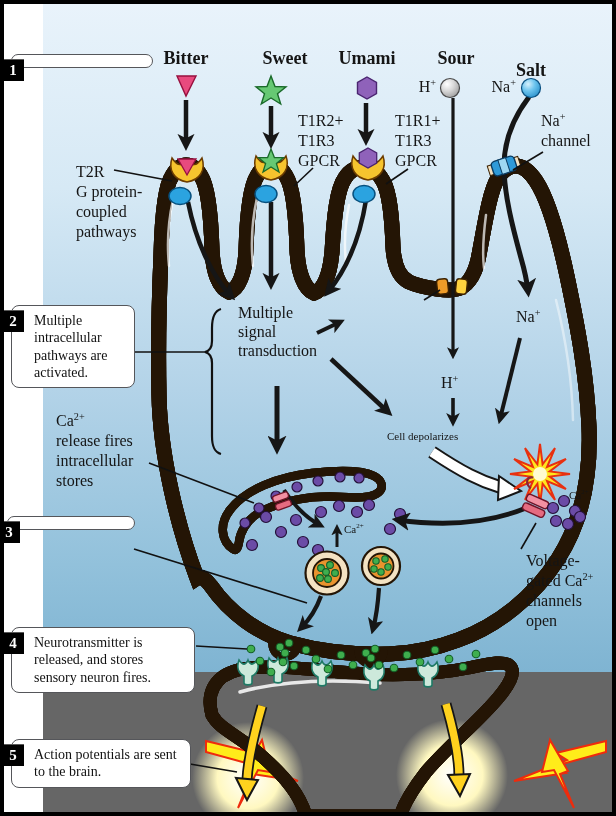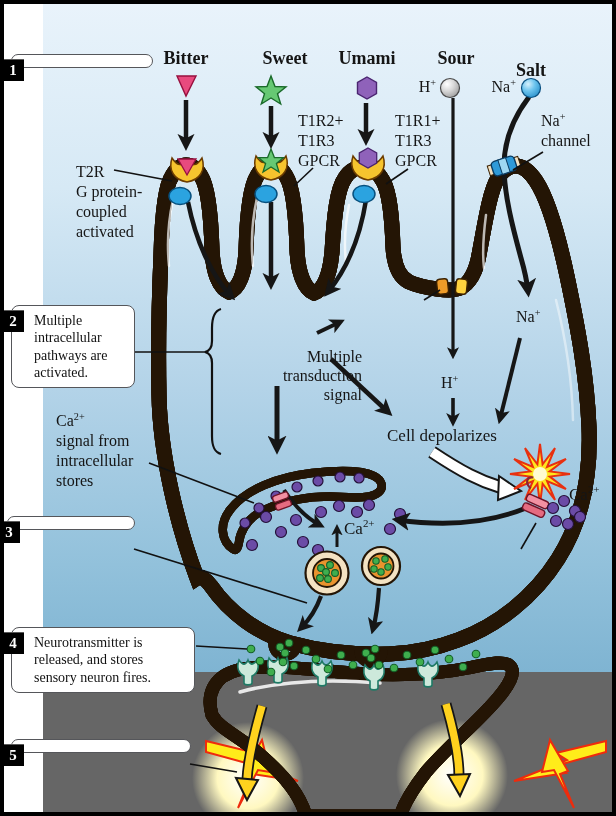--- a/index.html
+++ b/index.html
@@ -5,23 +5,23 @@
   html,body{margin:0;padding:0;background:#666;}
   .stage{position:relative;width:616px;height:816px;border:4px solid #000;box-sizing:border-box;
          overflow:hidden;font-family:"Liberation Serif",serif;}
   .world{position:absolute;left:-4px;top:-4px;width:616px;height:672px;
          background:linear-gradient(180deg,#e9f3fb 0%,#d6e9f5 28%,#b3d3e8 58%,#92c1db 84%,#7fb4d2 100%);}
   .whitestrip{position:absolute;left:0;top:0;width:43px;height:816px;background:#ffffff;}
   svg.art{position:absolute;left:0;top:0;}
   .lbl{position:absolute;color:#151515;font-size:16px;line-height:20px;white-space:nowrap;z-index:2;}
   .lbl.cx{transform:translateX(-50%);}
   .lbl.big{font-weight:bold;font-size:18px;}
-  .lbl.center{text-align:right;white-space:normal;line-height:19px;margin-top:44px;}
+  .lbl.center{text-align:left;white-space:normal;line-height:19px;}
   .lbl.right{text-align:right;}
-  .lbl.md{font-size:17px;}
+  .lbl.md{font-size:11px;}
   sup{font-size:64%;line-height:0;}
   .stepbox{position:absolute;background:#fff;border:1.8px solid #55565a;border-radius:8px;
            padding:6px 6px 6px 22px;font-size:14px;line-height:1.24;color:#111;z-index:3;
            box-sizing:border-box;}
   .badge{position:absolute;left:-10px;top:4px;width:22px;height:22px;background:#000;color:#fff;
          font-weight:bold;font-size:15px;line-height:22px;text-align:center;
          box-shadow:inset 1px 1px 0 rgba(255,255,255,.35);}
 </style>
 </head>
 <body>
@@ -319,65 +319,72 @@
 <div class="lbl big cx" style="left:456px;top:48px">Sour</div>
 <div class="lbl big cx" style="left:531px;top:60px">Salt</div>
 
 <div class="lbl right" style="left:404px;top:77px;width:32px"><span>H</span><sup>+</sup></div>
 <div class="lbl right" style="left:482px;top:77px;width:34px"><span>Na</span><sup>+</sup></div>
 
 <div class="lbl" style="left:76px;top:162px">
   <div>T2R</div>
         <div>G protein-</div>
   <div>coupled</div>
-        <div>activated</div>
+        <div>pathways</div>
 </div>
 <div class="lbl" style="left:298px;top:111px">
   <div>T1R2+</div>
         <div>T1R3</div>
         <div>GPCR</div>
 </div>
 <div class="lbl" style="left:395px;top:111px">
   <div>T1R1+</div>
         <div>T1R3</div>
         <div>GPCR</div>
 </div>
 <div class="lbl" style="left:541px;top:111px">
   <div><span>Na</span><sup>+</sup></div>
   <div>channel</div>
 </div>
 <div class="lbl center" style="left:238px;top:303px;width:124px">
   <div>Multiple</div>
+        <div>signal</div>
         <div>transduction</div>
-        <div>signal</div>
 </div>
 <div class="lbl" style="left:516px;top:307px"><span>Na</span><sup>+</sup></div>
 <div class="lbl" style="left:441px;top:373px"><span>H</span><sup>+</sup></div>
 <div class="lbl md" style="left:387px;top:426px">Cell depolarizes</div>
 <div class="lbl" style="left:56px;top:411px">
   <div><span>Ca</span><sup>2+</sup></div>
-  <div>signal from</div>
+  <div>release fires</div>
         <div>intracellular</div>
         <div>stores</div>
 </div>
 <div class="lbl md" style="left:344px;top:519px"><span>Ca</span><sup>2+</sup></div>
 <div class="lbl md" style="left:569px;top:485px"><span>Ca</span><sup>2+</sup></div>
+<div class="lbl" style="left:526px;top:551px">
+  <div>Voltage-</div>
+  <div><span>gated Ca</span><sup>2+</sup></div>
+  <div>channels</div>
+        <div>open</div>
+</div>
 
 <div class="stepbox" style="left:11px;top:54px;width:142px">
   <span class="badge">1</span>
 </div>
 <div class="stepbox" style="left:11px;top:305px;width:124px">
   <span class="badge">2</span>
   <span>Multiple intracellular pathways are activated.</span>
 </div>
 <div class="stepbox" style="left:7px;top:516px;width:128px">
   <span class="badge">3</span>
 </div>
 <div class="stepbox" style="left:11px;top:627px;width:184px">
   <span class="badge">4</span>
   <span>Neurotransmitter is released, and stores sensory neuron fires.</span>
 </div>
 <div class="stepbox" style="left:11px;top:739px;width:180px">
   <span class="badge">5</span>
+  <span>Action potentials are sent to the brain.</span>
 </div>
 
 </div>
 </div>
 
 </body></html>

